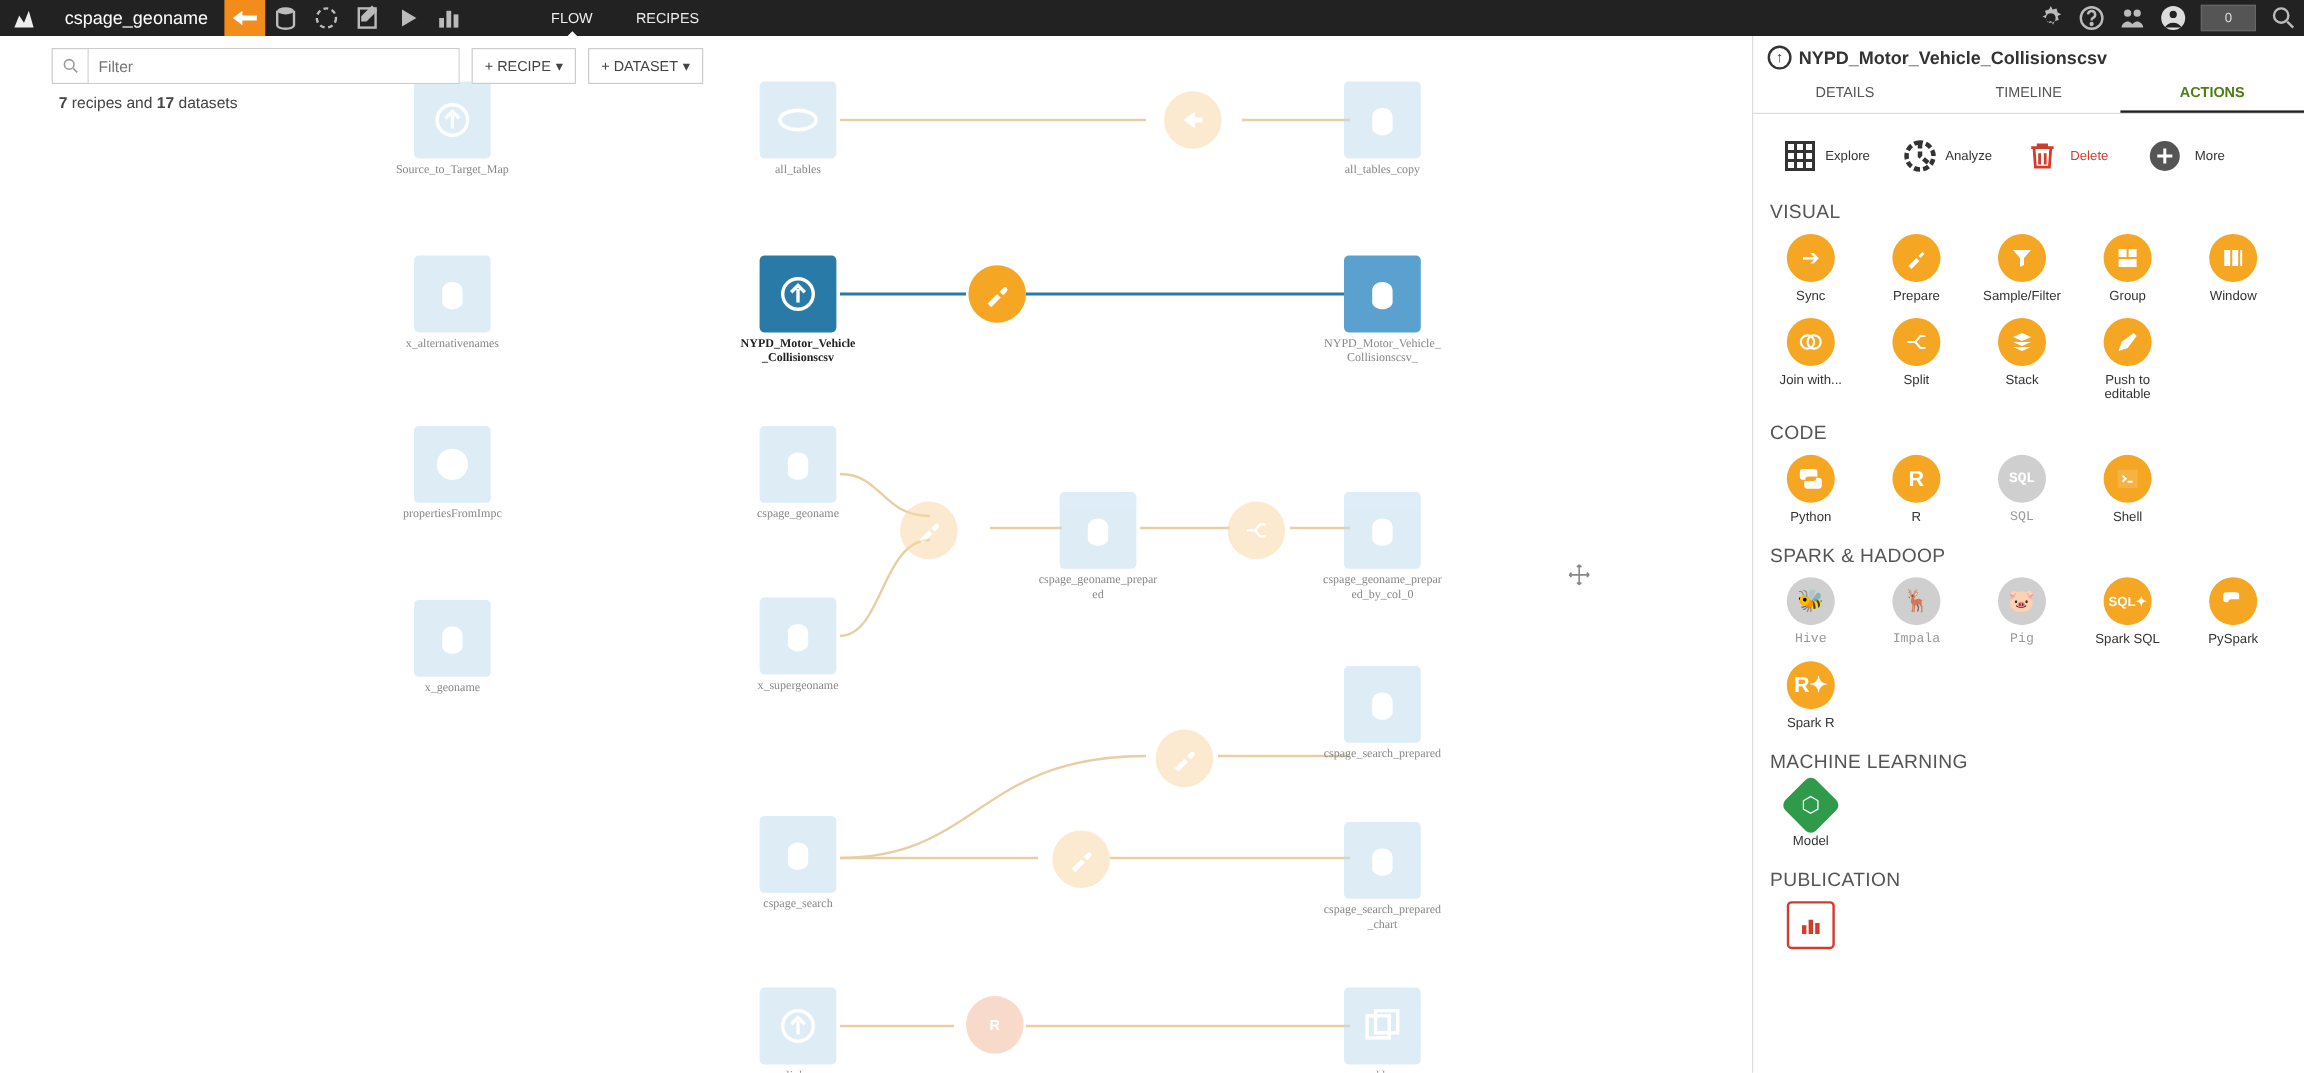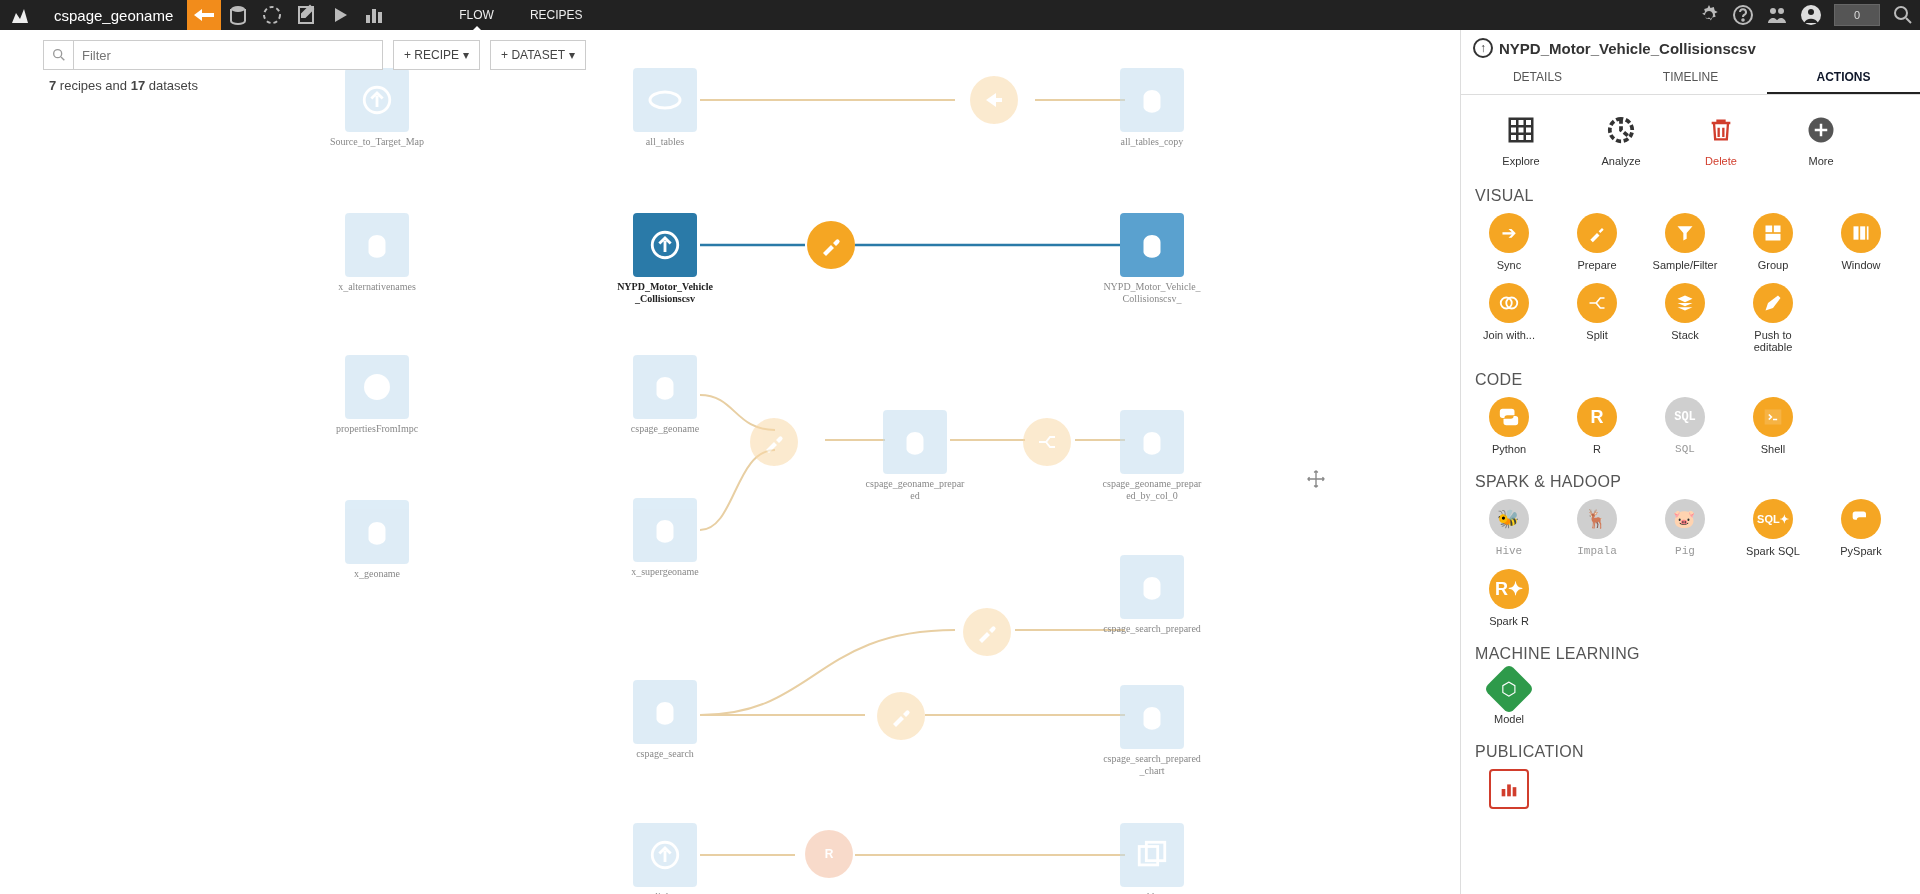--- a/index.html
+++ b/index.html
@@ -45,27 +45,27 @@
 .rnode { position:absolute; width:48px; height:48px; border-radius:50%; background:#f9d9a8; display:flex; align-items:center; justify-content:center; }
 .rnode.faded { opacity:0.55; }
 .rnode.active { background:#f5a623; }
 
 
 .rpanel { width:460px; border-left:1px solid #ddd; background:#fff; display:flex; flex-direction:column; }
 .rpanel .title { padding:8px 12px 4px 12px; font-size:15px; font-weight:700; display:flex; align-items:center; gap:6px; }
 .rpanel .title .ticon { width:20px; height:20px; border:2px solid #333; border-radius:50%; display:flex; align-items:center; justify-content:center; font-weight:700; font-size:12px; }
 .tabs { display:flex; border-bottom:1px solid #ddd; }
 .tab { flex:1; text-align:center; padding:8px 0; font-size:12px; color:#555; cursor:pointer; }
-.tab.active { color:#0f172a; border-bottom:2px solid #222; font-weight:600; }
+.tab.active { color:#4d7c0f; border-bottom:2px solid #222; font-weight:600; }
 .panel-body { flex:1; overflow-y:auto; padding:10px 14px 20px 14px; }
 .panel-body::-webkit-scrollbar { width:10px; }
 .panel-body::-webkit-scrollbar-thumb { background:#ccc; }
 
 .row-act1 { display:flex; gap:28px; padding:6px 10px 12px 10px; }
-.aitem { width:72px; display:flex; flex-direction:column; align-items:center; gap:6px; font-size:11px; color:#333; cursor:pointer; }
+.aitem { width:72px; display:flex; flex-direction:row; align-items:center; gap:6px; font-size:11px; color:#333; cursor:pointer; }
 .aitem .aicon { width:38px; height:38px; display:flex; align-items:center; justify-content:center; font-size:26px; color:#333; }
 .aitem.del .aicon { color:#d13d2c; }
 .aitem.del { color:#d13d2c; }
 
 .sect-h { font-size:16px; font-weight:400; color:#555; margin:8px 0 8px 0; letter-spacing:0.3px; }
 .grid { display:flex; flex-wrap:wrap; gap:12px 20px; padding-bottom:10px; }
 .gitem { width:68px; display:flex; flex-direction:column; align-items:center; gap:6px; font-size:11px; color:#333; cursor:pointer; text-align:center; }
 .gitem .gicon { width:40px; height:40px; border-radius:50%; background:#f5a623; display:flex; align-items:center; justify-content:center; color:#fff; font-size:18px; }
 .gitem.disabled .gicon { background:#cfcfcf; }
 .gitem.disabled { color:#999;font-family:Liberation Mono, monospace; }

